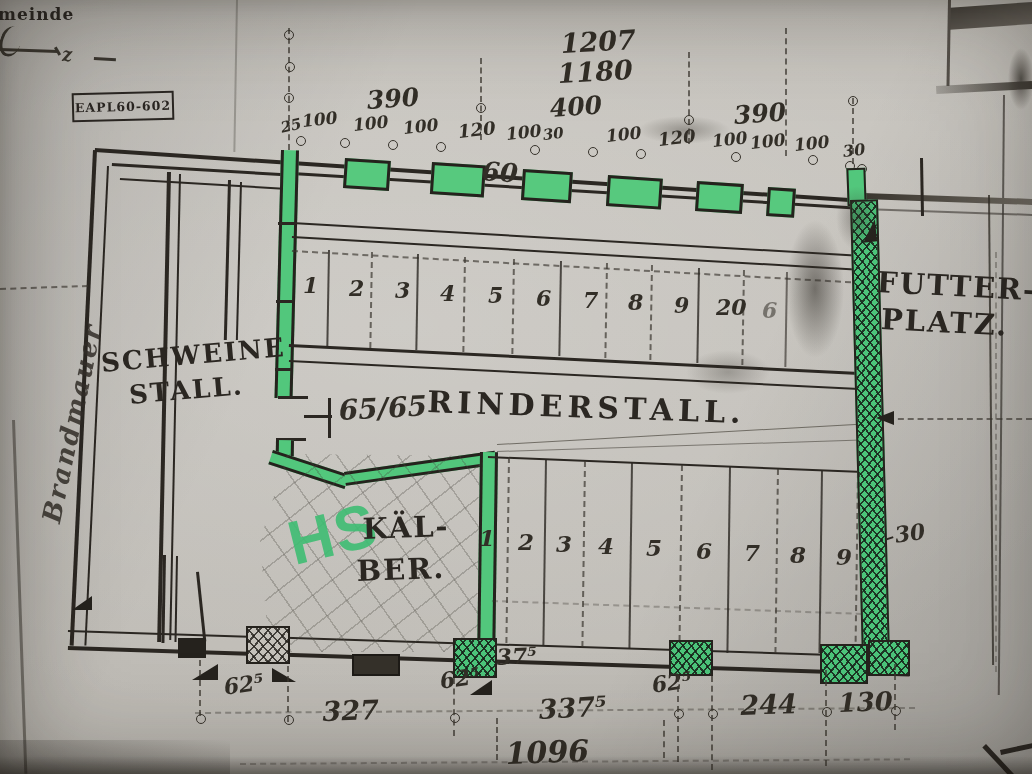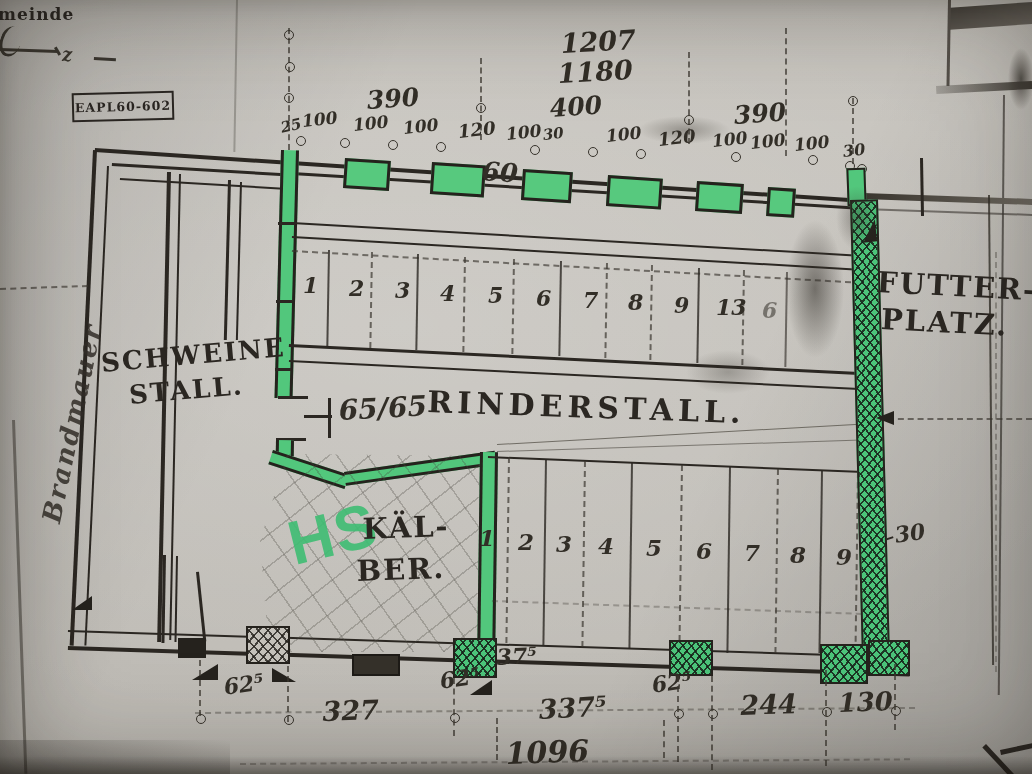--- a/index.html
+++ b/index.html
@@ -159,21 +159,21 @@
 
   <div class="num" style="left:303px;top:272px;">1</div>
   <div class="num" style="left:349px;top:275px;">2</div>
   <div class="num" style="left:395px;top:277px;">3</div>
   <div class="num" style="left:440px;top:280px;">4</div>
   <div class="num" style="left:488px;top:282px;">5</div>
   <div class="num" style="left:536px;top:285px;">6</div>
   <div class="num" style="left:583px;top:287px;">7</div>
   <div class="num" style="left:628px;top:289px;">8</div>
   <div class="num" style="left:674px;top:292px;">9</div>
-  <div class="num" style="left:716px;top:294px;">13</div>
+  <div class="num" style="left:716px;top:294px;">20</div>
   <div class="num" style="left:762px;top:297px;opacity:.55;">6</div>
 
   <div class="num" style="left:338px;top:394px;font-size:28px;transform:rotate(-3deg);">65/65</div>
   <div class="caps" style="left:428px;top:384px;font-size:30px;letter-spacing:5px;transform:rotate(2deg);">RINDERSTALL.</div>
   <div class="ln" style="left:497px;top:444px;width:372px;height:1.2px;background:rgba(90,86,78,.8);transform:rotate(-3.2deg);"></div>
   <div class="ln" style="left:497px;top:451px;width:372px;height:1.2px;background:rgba(90,86,78,.7);transform:rotate(-1.8deg);"></div>
 
   <div class="phatch" style="left:260px;top:450px;width:225px;height:202px;clip-path:polygon(12% 2%,100% 3%,100% 100%,4% 100%,0 45%);"></div>
   <div class="abs" style="left:288px;top:498px;font:700 62px 'Liberation Sans',sans-serif;color:rgba(62,188,114,.9);transform:rotate(-14deg);letter-spacing:2px;">HS</div>
   <div class="caps" style="left:362px;top:512px;font-size:29px;transform:rotate(-2deg);">KÄL-</div>

